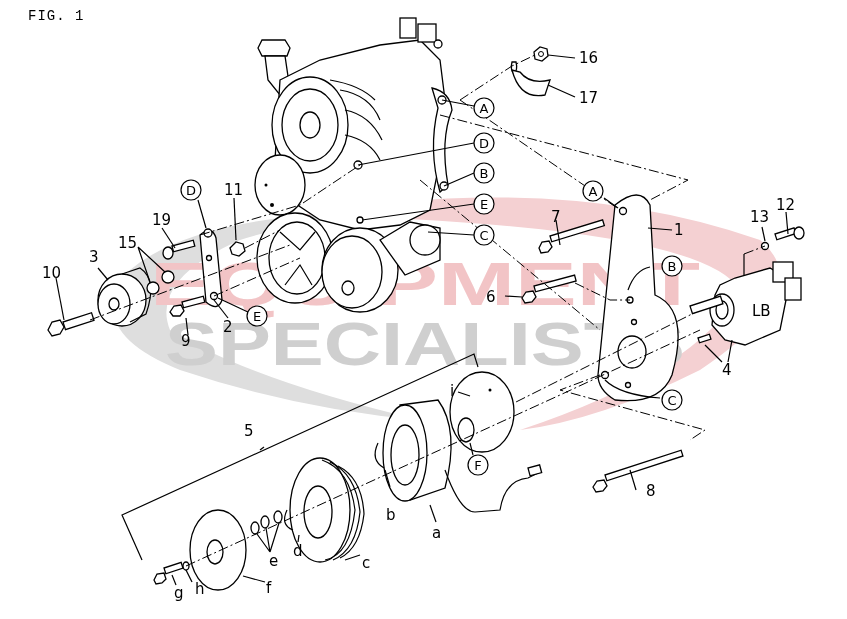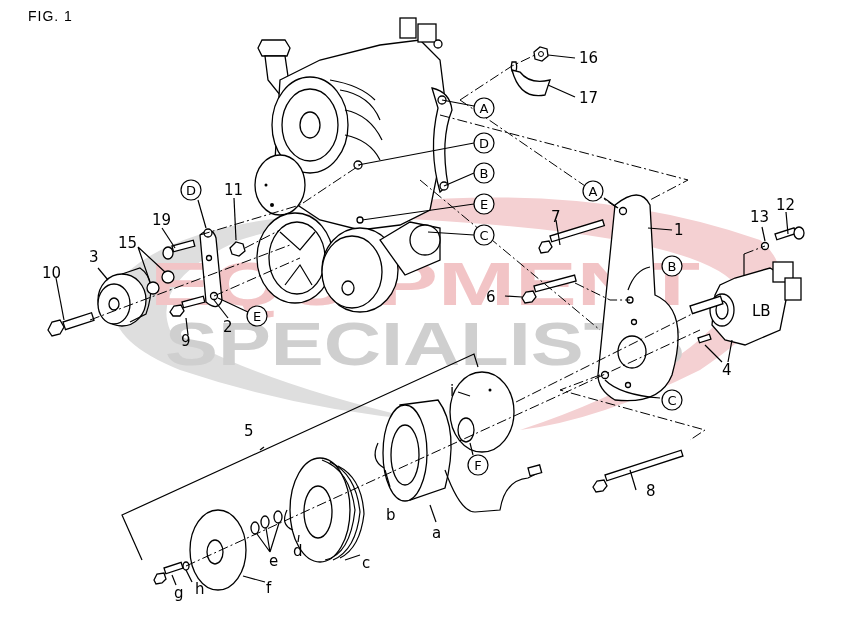--- a/index.html
+++ b/index.html
@@ -1,20 +1,20 @@
 <!DOCTYPE html>
 <html><head>
 <meta charset="utf-8">
 <style>
   html, body { margin:0; padding:0; background:#ffffff; }
   body { width:847px; height:619px; position:relative; overflow:hidden;
          font-family:"DejaVu Sans", sans-serif; }
   #canvas { position:absolute; left:0; top:0; width:847px; height:619px; }
   .fig-title { position:absolute; left:28px; top:8px; font-size:14px;
-               font-family:Liberation Sans, sans-serif; color:#000; letter-spacing:1px; }
+               font-family:Liberation Mono, monospace; color:#000; letter-spacing:1px; }
   .wm-text { font-family:"Liberation Sans", sans-serif; font-weight:bold; }
   .lbl { font-family:"DejaVu Sans", sans-serif; font-size:15px; fill:#000; }
   .circ-lbl { font-family:"DejaVu Sans", sans-serif; font-size:13px; fill:#000; text-anchor:middle; }
   .ln { stroke:#000; stroke-width:1.2; fill:none; }
   .part { stroke:#000; stroke-width:1.3; fill:#fff; }
   .dash { stroke:#000; stroke-width:1; fill:none; stroke-dasharray:10 3 2 3; }
 </style>
 </head>
 <body>
 

